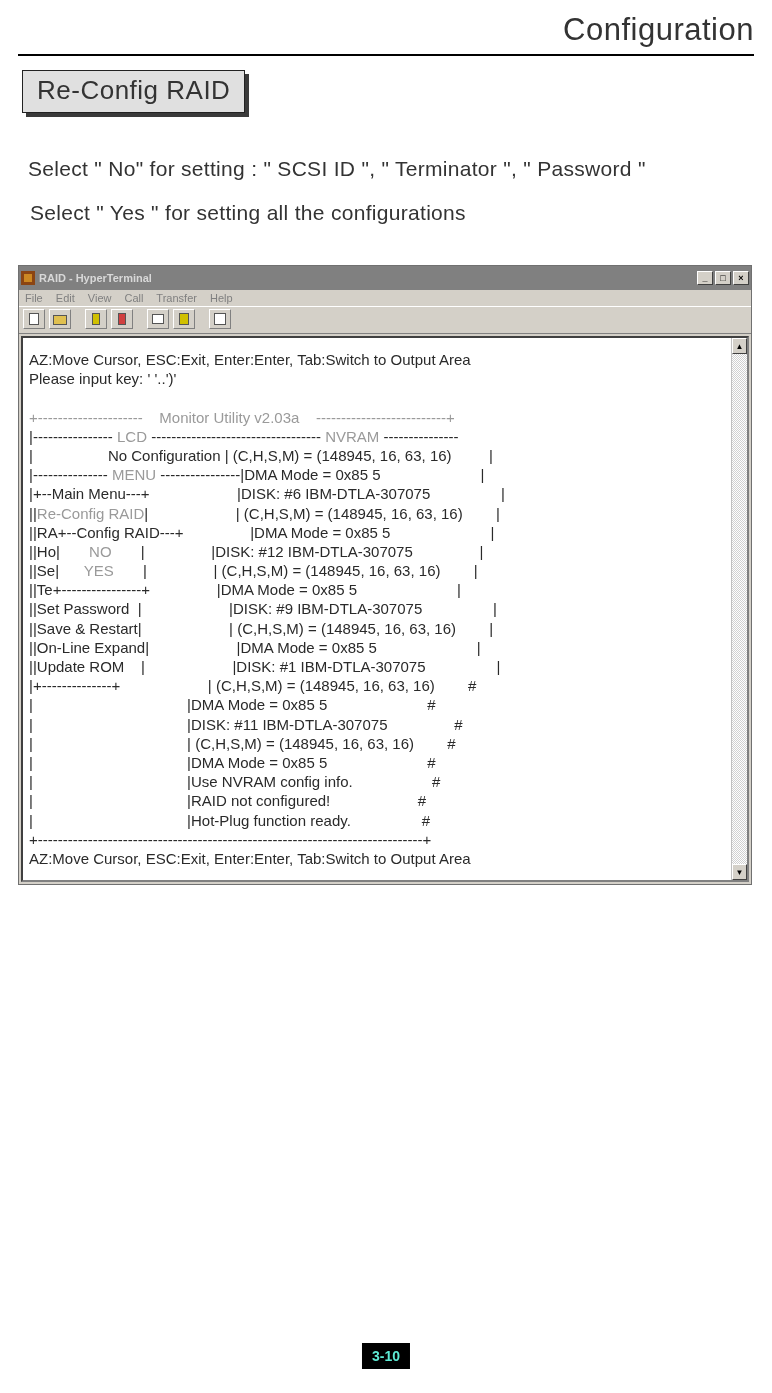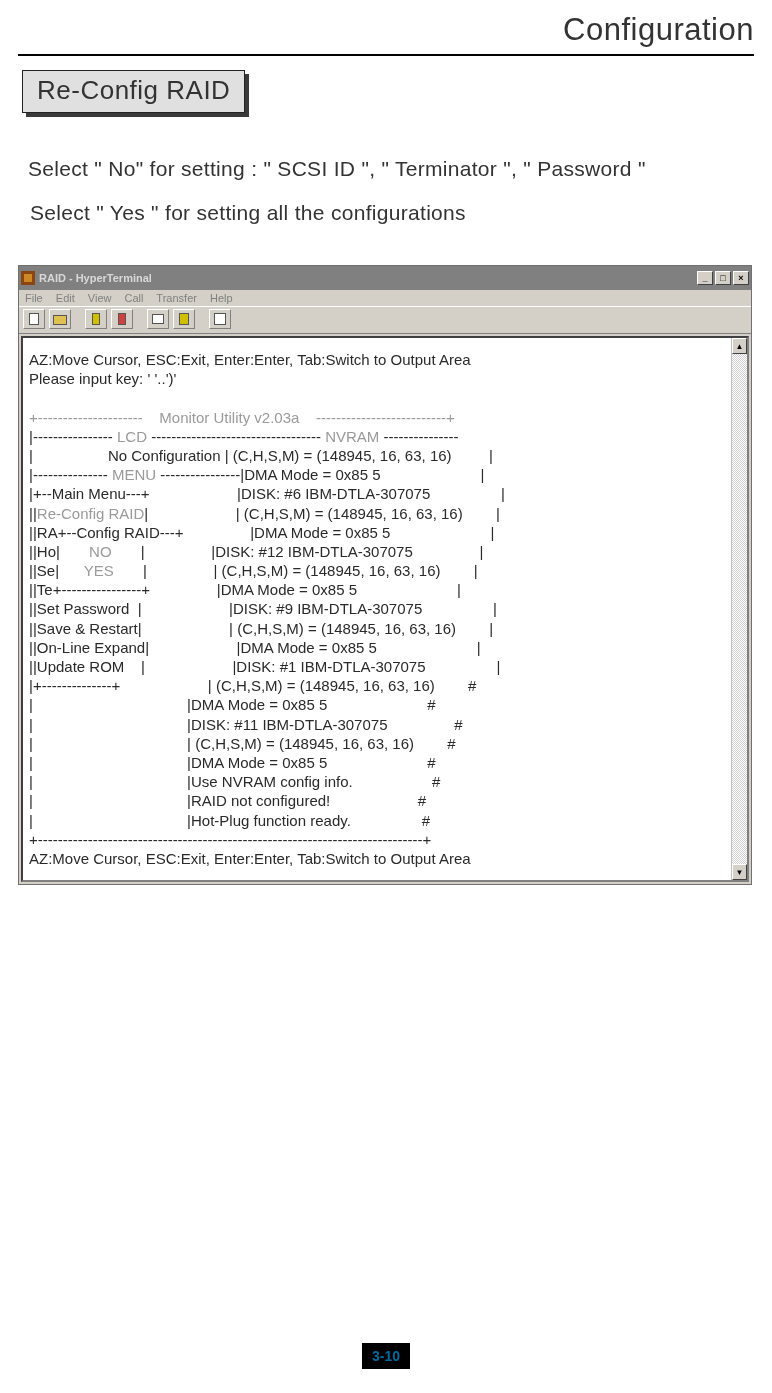--- a/index.html
+++ b/index.html
@@ -179,21 +179,21 @@
     color:#404040;
     white-space: nowrap;
   }
   .sfield.dim { color:#a0a0a0; }
   .pagenum {
     position: absolute;
     bottom: 24px;
     left: 50%;
     transform: translateX(-50%);
     background: #000;
-    color: #0369a1;
+    color: #5eead4;
     padding: 5px 10px;
     font-family: Arial, sans-serif;
     font-size: 14px;
     font-weight: bold;
     margin-top: 16px;
   }
 </style>
 </head>
 <body>
 

